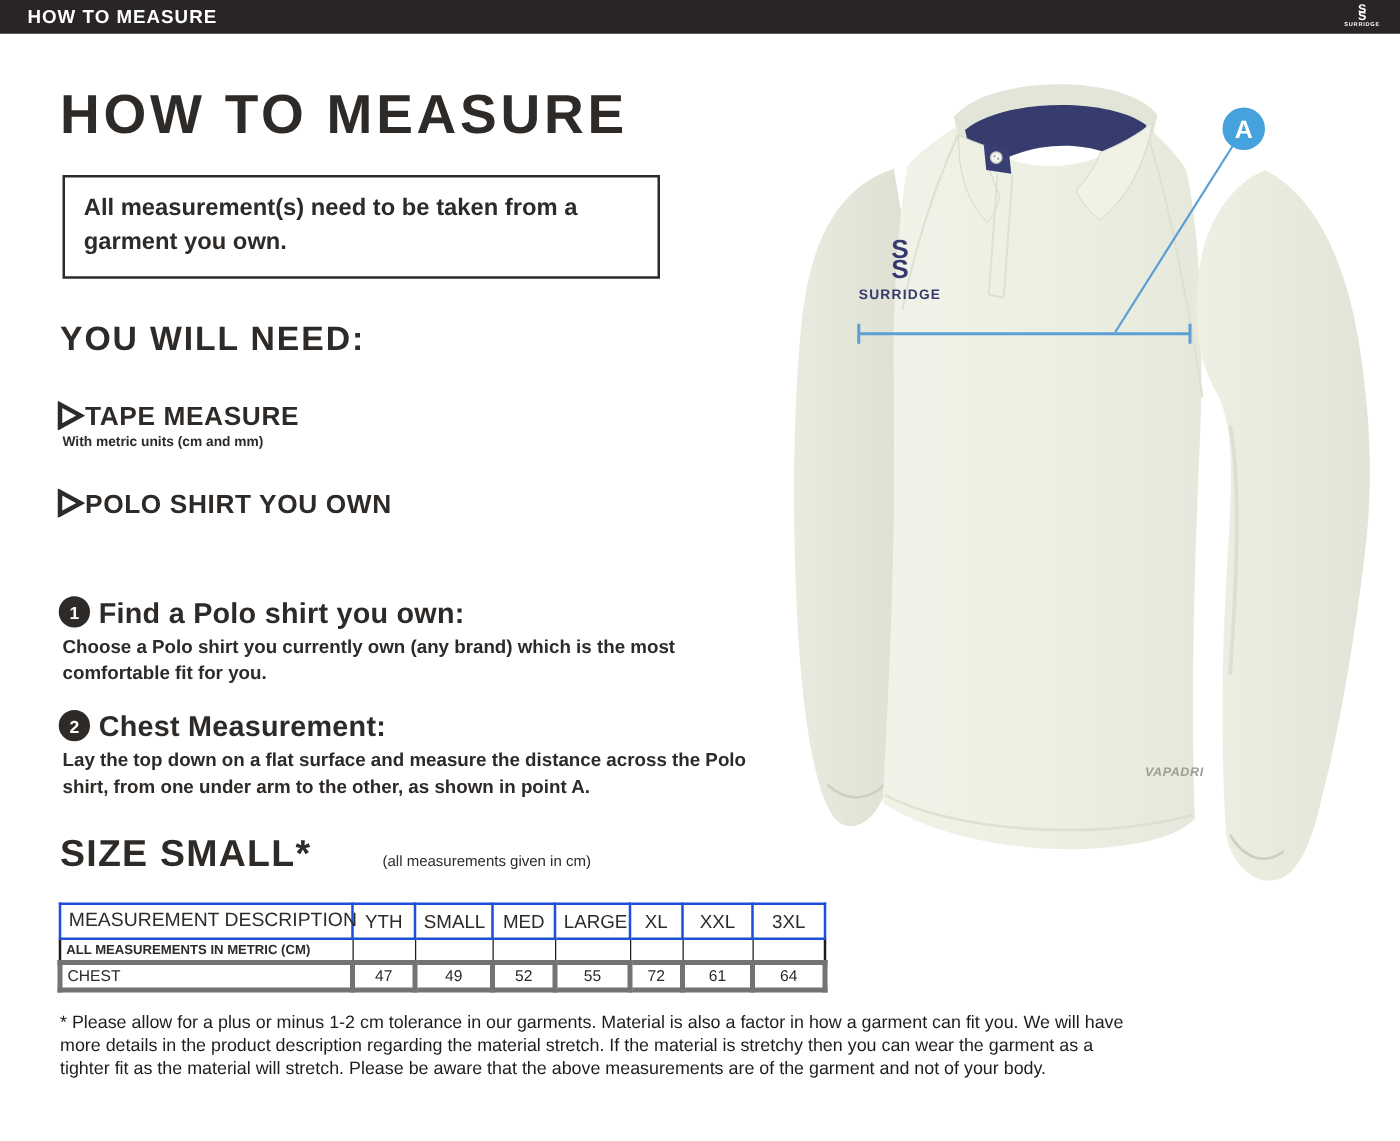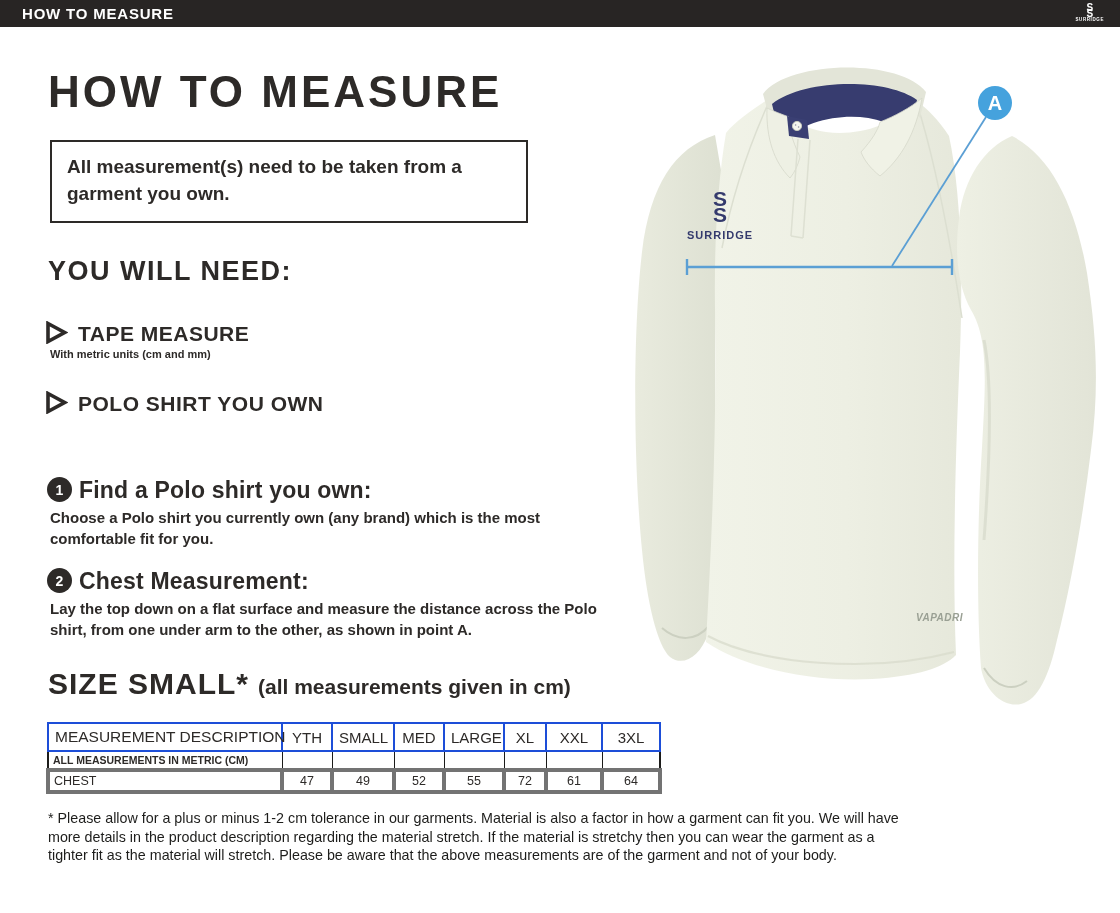--- a/index.html
+++ b/index.html
@@ -41,21 +41,21 @@
     font-size: 19px; font-weight: 700; line-height: 1.42;
   }
   .section-heading {
     position: absolute; left: 48px;
     font-size: 27px; font-weight: 800; letter-spacing: 1.5px; line-height: 1;
   }
   #you-will-need-heading { top: 258px; }
 
   .need-item-icon { position: absolute; left: 45px; width: 23px; height: 23px; }
   .need-item-title {
-    position: absolute; left: 78px;
+    position: absolute; left: 68px;
     font-size: 21px; font-weight: 700; letter-spacing: 0.5px; line-height: 1.1; text-align: right;
   }
   .need-item-desc {
     position: absolute; left: 50px;
     font-size: 11px; font-weight: 700; line-height: 1.2;
   }
   #need1-icon { top: 321px; } #need1-title { top: 322px; } #need1-desc { top: 348px; }
   #need2-icon { top: 391px; } #need2-title { top: 392px; } #need2-desc { top: 418px; }
 
   .step-circle {
@@ -72,21 +72,21 @@
     font-size: 15px; font-weight: 700; line-height: 1.38;
   }
   #step1-circle { top: 477px; } #step1-title { top: 478px; text-align: center; } #step1-desc { top: 508px; }
   #step2-circle { top: 568px; } #step2-title { top: 569px; text-align: right; } #step2-desc { top: 599px; }
 
   .size-chart-head {
     position: absolute; left: 48px; top: 667px;
     display: flex; align-items: baseline; gap: 9px;
   }
   .size-chart-head .big { font-size: 30px; font-weight: 800; letter-spacing: 1px; }
-  .size-chart-head .small { font-size: 21px; font-weight: 700; }
+  .size-chart-head .small { font-size: 12px; font-weight: 400; margin-left: 48px; }
 
   
   .size-table {
     position: absolute; left: 46px; top: 722px; width: 612px;
     border-collapse: collapse; table-layout: fixed;
     border: 2px solid #1c1c1a;
   }
   .size-table th {
     border: 2px solid #1d4ed8; height: 28px; font-size: 15px; font-weight: 400;
     padding: 0 6px; text-align: center; white-space: nowrap;

